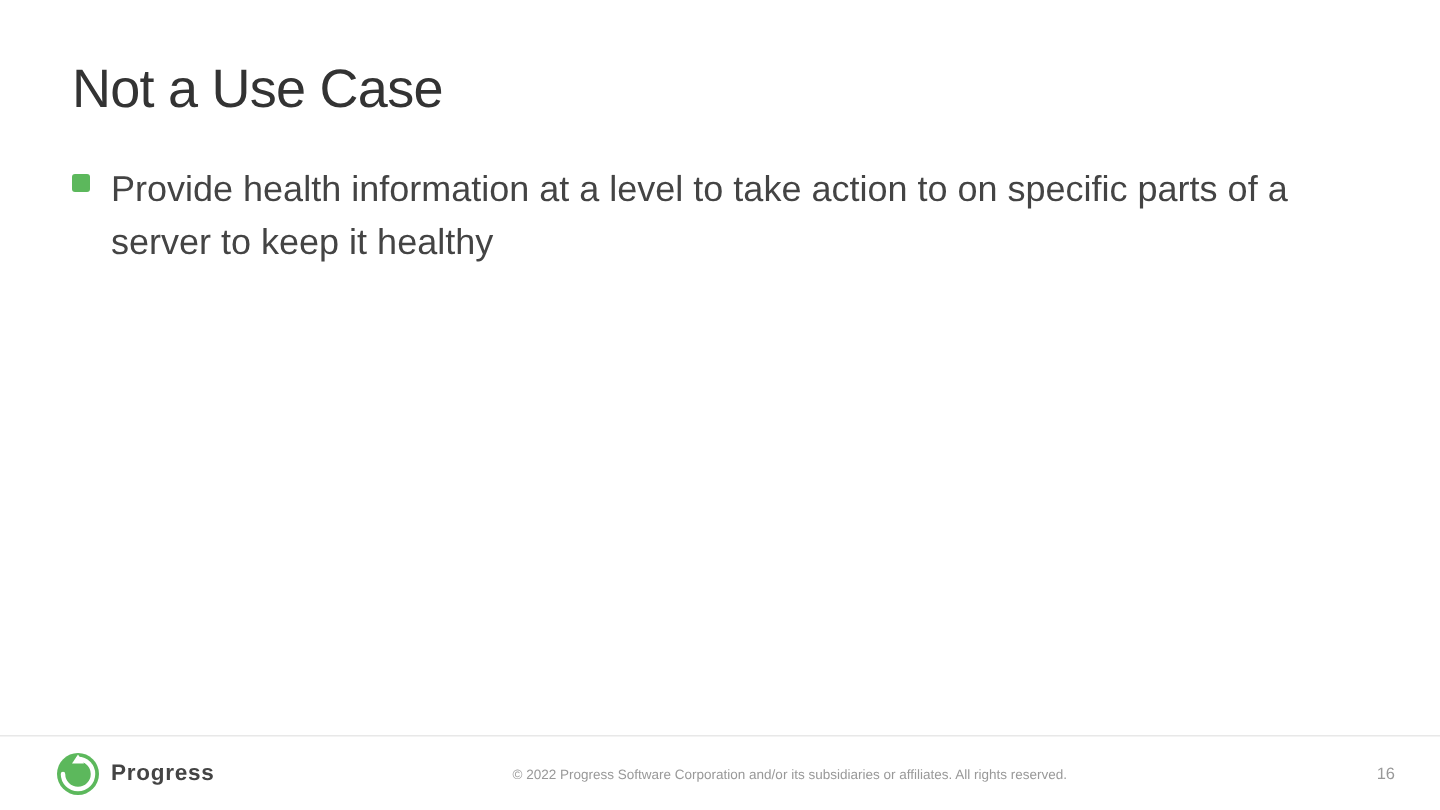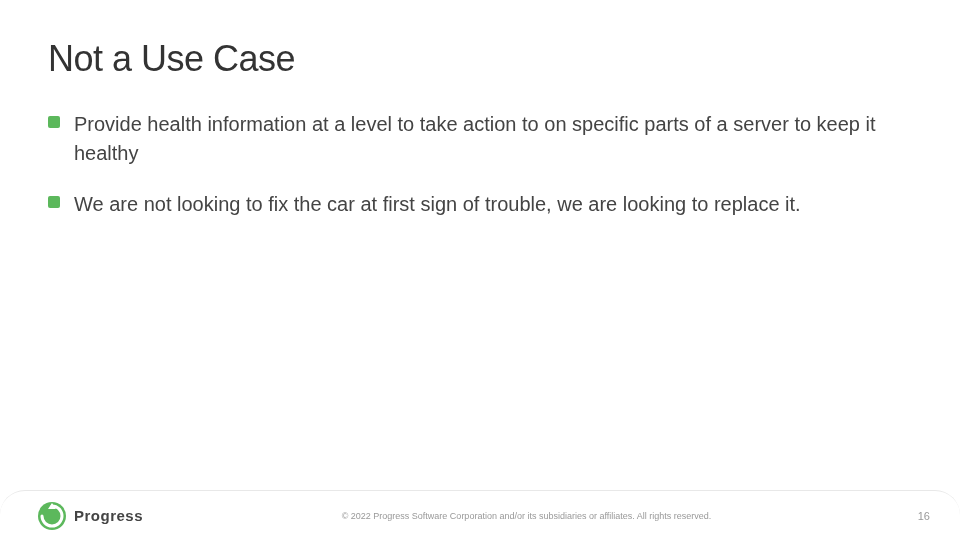--- a/index.html
+++ b/index.html
@@ -59,37 +59,36 @@
       height: 12px;
       background: #5cb85c;
       border-radius: 2px;
       flex-shrink: 0;
       margin-top: 6px;
       margin-right: 14px;
     }
 
     .bullet-text {
       flex: 1;
-      font-size: 20px;
+      font-size: 24px;
       color: #444444;
       line-height: 1.45;
     }
 
     .footer {
       position: absolute;
       bottom: 0;
       left: 0;
       right: 0;
       height: 50px;
       display: flex;
       align-items: center;
       justify-content: space-between;
       padding: 0 30px 0 36px;
       border-top: 1px solid #e8e8e8;
-      border-radius: 25px;
     }
 
     .logo-area {
       display: flex;
       align-items: center;
     }
 
     
     .logo-icon {
       width: 32px;
@@ -120,24 +119,20 @@
 
     <h1 class="slide-title">Not a Use Case</h1>
 
     <ul class="bullet-list">
 
       <li class="bullet-item">
         <span class="bullet-marker"></span>
         <span class="bullet-text">Provide health information at a level to take action to on specific parts of a server to keep it healthy</span>
       </li>
 
-      <li class="bullet-item">
-        <span class="bullet-marker"></span>
-        <span class="bullet-text">We are not looking to fix the car at first sign of trouble, we are looking to replace it.</span>
-      </li>
 
     </ul>
 
   </div>
 
   <div class="footer">
 
     <div class="logo-area">
 
       <svg class="logo-icon" viewBox="0 0 32 32" xmlns="http://www.w3.org/2000/svg">

